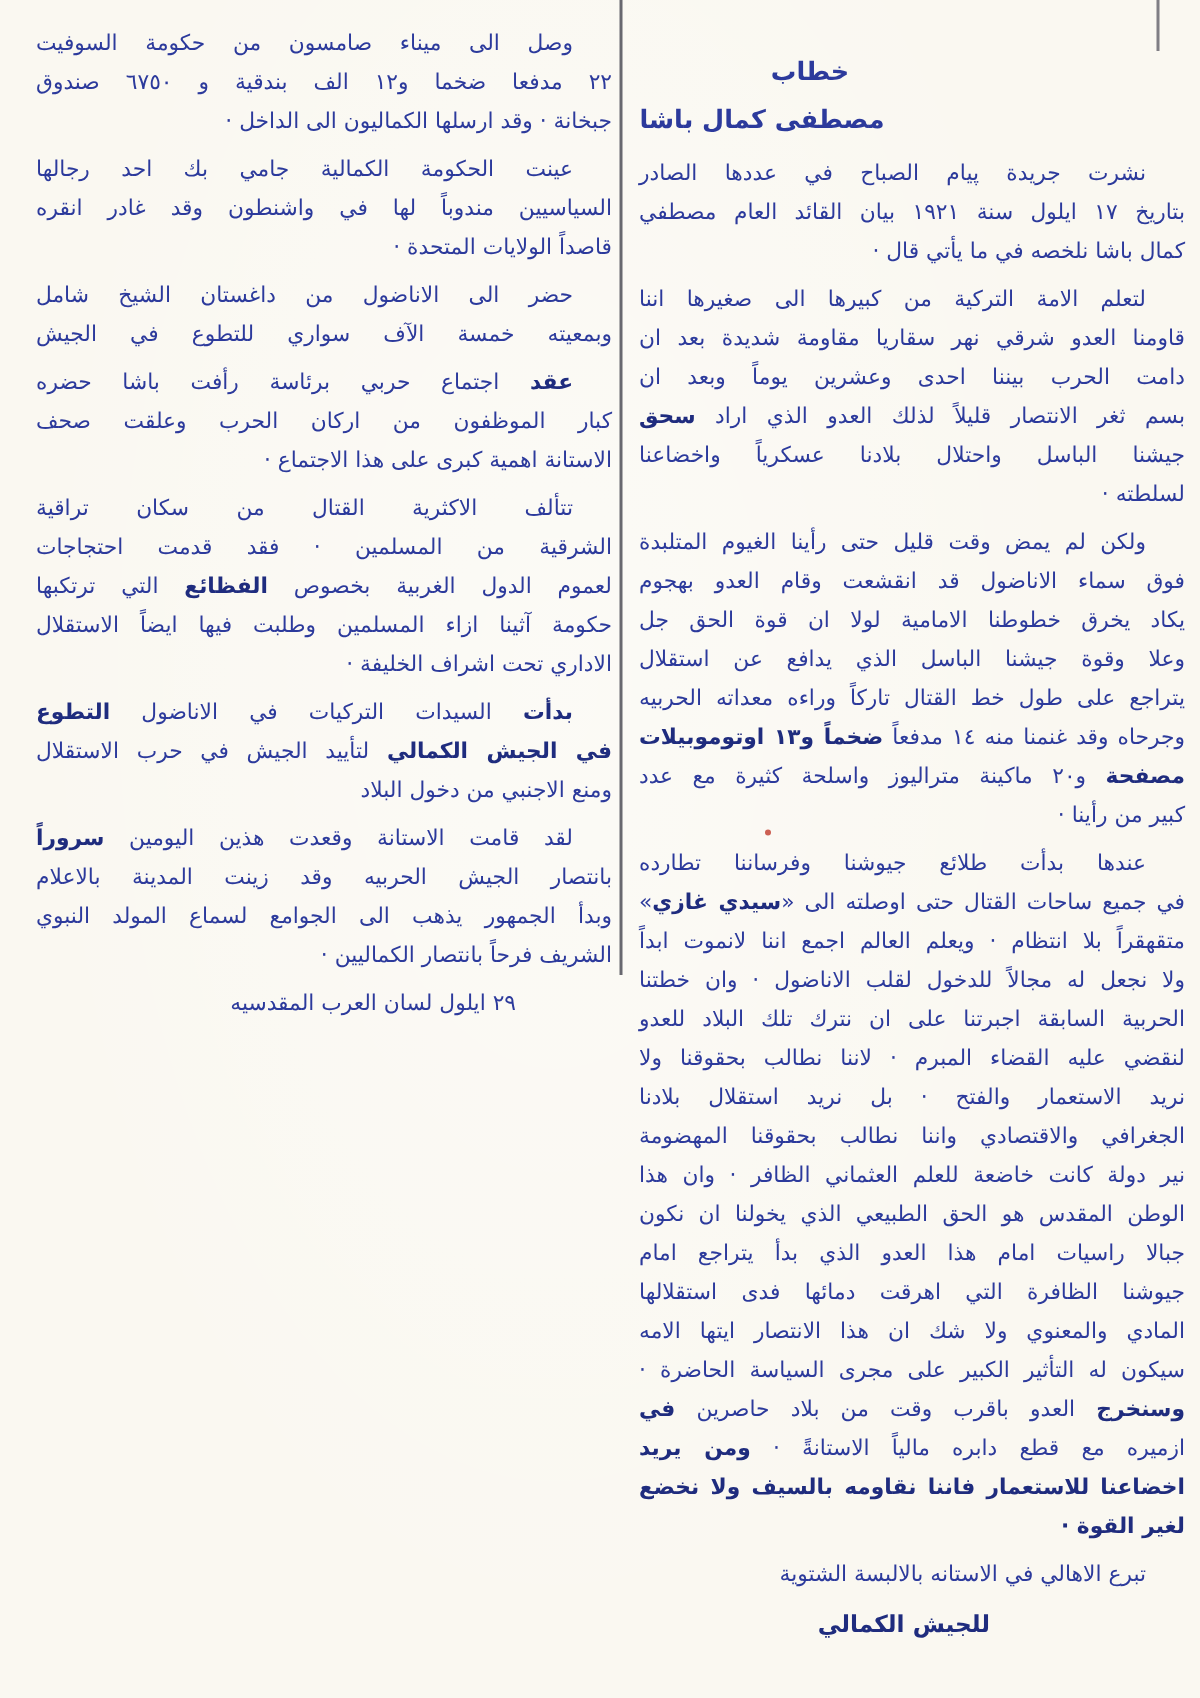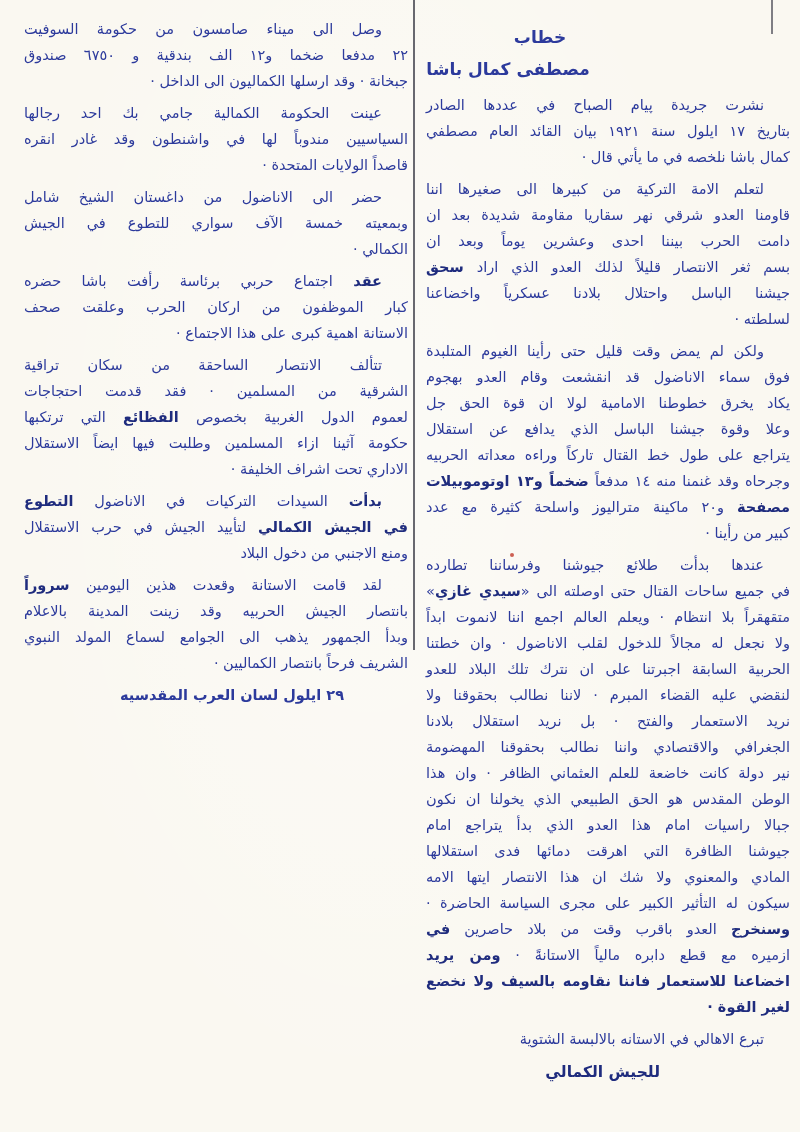--- a/index.html
+++ b/index.html
@@ -34,35 +34,35 @@
     position:absolute;left:771px;top:0;width:2px;height:34px;
     background:#4a4a55;opacity:.7;
   }
   .red-dot{
     position:absolute;left:510px;top:553px;width:4px;height:4px;
     border-radius:50%;background:var(--accent-red);opacity:.8;
   }
   .title{
     font-weight:bold;font-size:17px;line-height:30px;
     text-align:center;position:relative;right:68px;
-    margin:12px 0 2px 0;
+    margin:23px 0 2px 0;
   }
   .subtitle{
     font-size:17px;font-weight:bold;line-height:30px;
     text-align:center;position:relative;right:100px;
     margin:0 0 8px 0;
   }
   .para{margin:0 0 6px 0;}
   .line{
     font-size:14.5px;line-height:26px;
     text-align:justify;text-align-last:justify;
   }
   .line.last{text-align-last:right;}
   .line.first{padding-right:26px;}
-  .para.offset .line{padding-right:64px;padding-left:70px;text-align-last:right;font-weight:bold;}
+  .para.offset .line{padding-right:64px;padding-left:70px;text-align-last:right;}
   b{font-weight:bold;color:var(--ink-bold);}
   .signature{
     font-weight:bold;font-size:15.5px;line-height:28px;
     color:var(--ink-bold);
     width:-moz-fit-content;width:fit-content;
     margin:2px 130px 0 auto;
   }
 </style>
 </head>
 <body>
@@ -76,29 +76,28 @@
         <div class="line last"><span>جبخانة · وقد ارسلها الكماليون الى الداخل ·</span></div>
       </div>
       <div class="para">
         <div class="line first"><span>عينت الحكومة الكمالية جامي بك احد رجالها</span></div>
         <div class="line"><span>السياسيين مندوباً لها في واشنطون وقد غادر انقره</span></div>
         <div class="line last"><span>قاصداً الولايات المتحدة ·</span></div>
       </div>
       <div class="para">
         <div class="line first"><span>حضر الى الاناضول من داغستان الشيخ شامل</span></div>
         <div class="line"><span>وبمعيته خمسة الآف سواري للتطوع في الجيش</span></div>
-        <div class="line last"><span>الكمالي ·</span></div>
       </div>
       <div class="para">
         <div class="line first"><b>عقد</b><span> اجتماع حربي برئاسة رأفت باشا حضره</span></div>
         <div class="line"><span>كبار الموظفون من اركان الحرب وعلقت صحف</span></div>
         <div class="line last"><span>الاستانة اهمية كبرى على هذا الاجتماع ·</span></div>
       </div>
       <div class="para">
-        <div class="line first"><span>تتألف الانتصار الساحقة من سكان تراقية</span></div>
+        <div class="line first"><span>تتألف الاكثرية القتال من سكان تراقية</span></div>
         <div class="line"><span>الشرقية من المسلمين · فقد قدمت احتجاجات</span></div>
         <div class="line"><span>لعموم الدول الغربية بخصوص </span><b>الفظائع</b><span> التي ترتكبها</span></div>
         <div class="line"><span>حكومة آثينا ازاء المسلمين وطلبت فيها ايضاً الاستقلال</span></div>
         <div class="line last"><span>الاداري تحت اشراف الخليفة ·</span></div>
       </div>
       <div class="para">
         <div class="line first"><b>بدأت</b><span> السيدات التركيات في الاناضول </span><b>التطوع</b></div>
         <div class="line"><b>في الجيش الكمالي</b><span> لتأييد الجيش في حرب الاستقلال</span></div>
         <div class="line last"><span>ومنع الاجنبي من دخول البلاد</span></div>
       </div>

